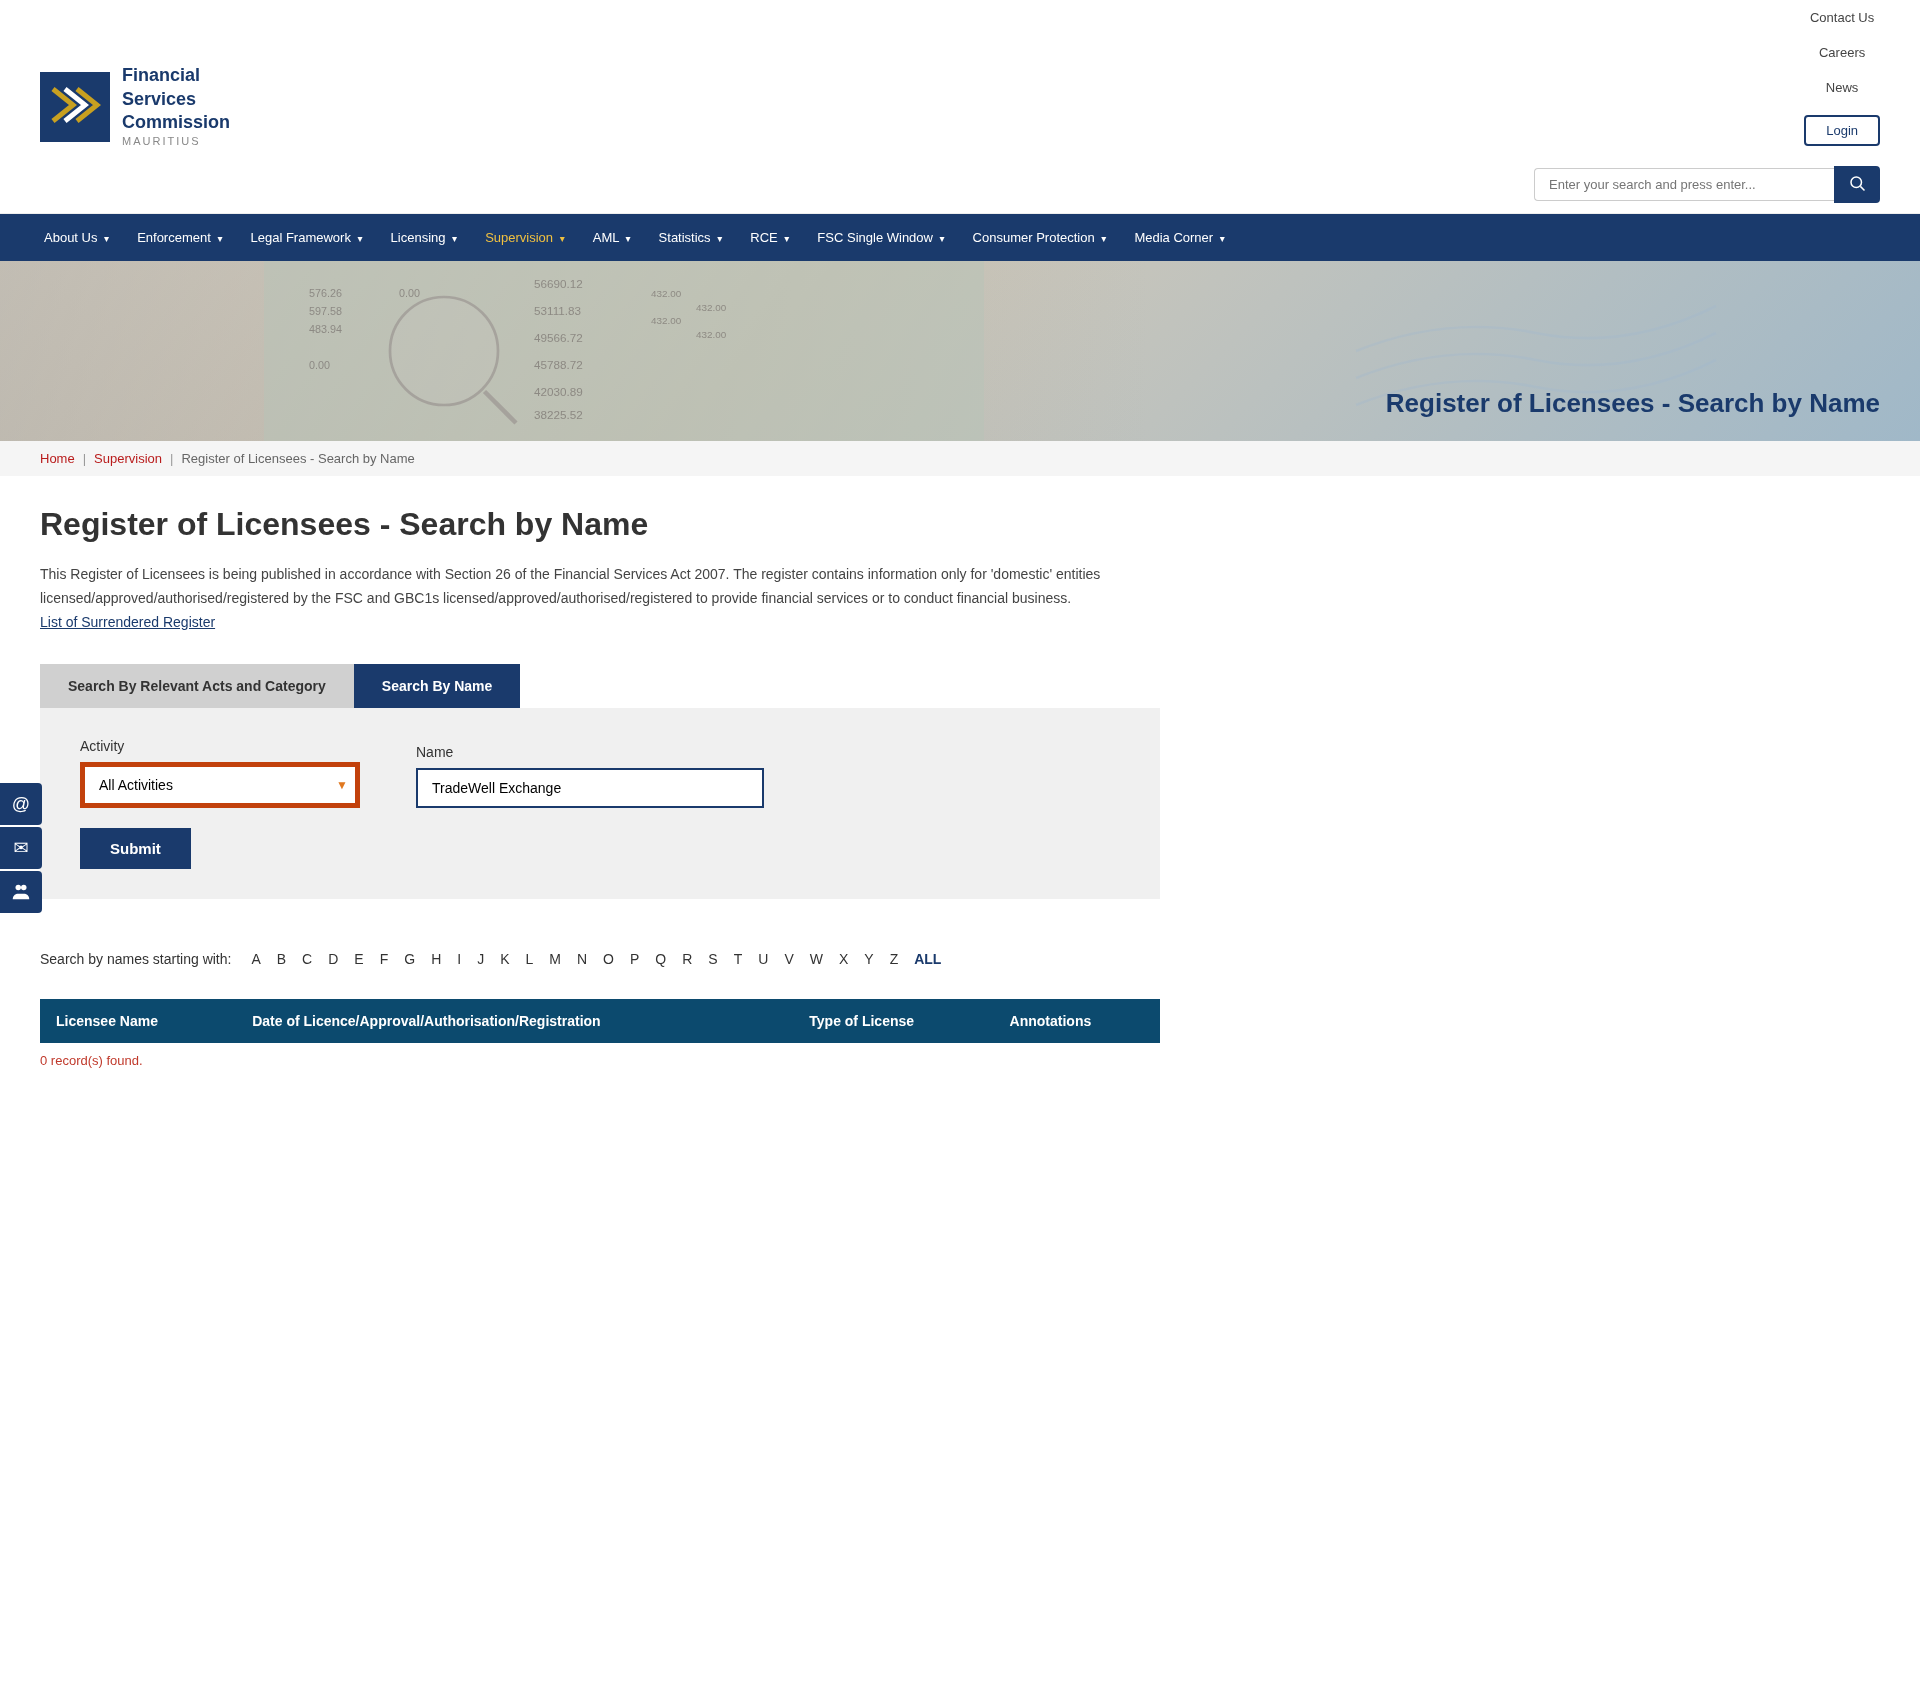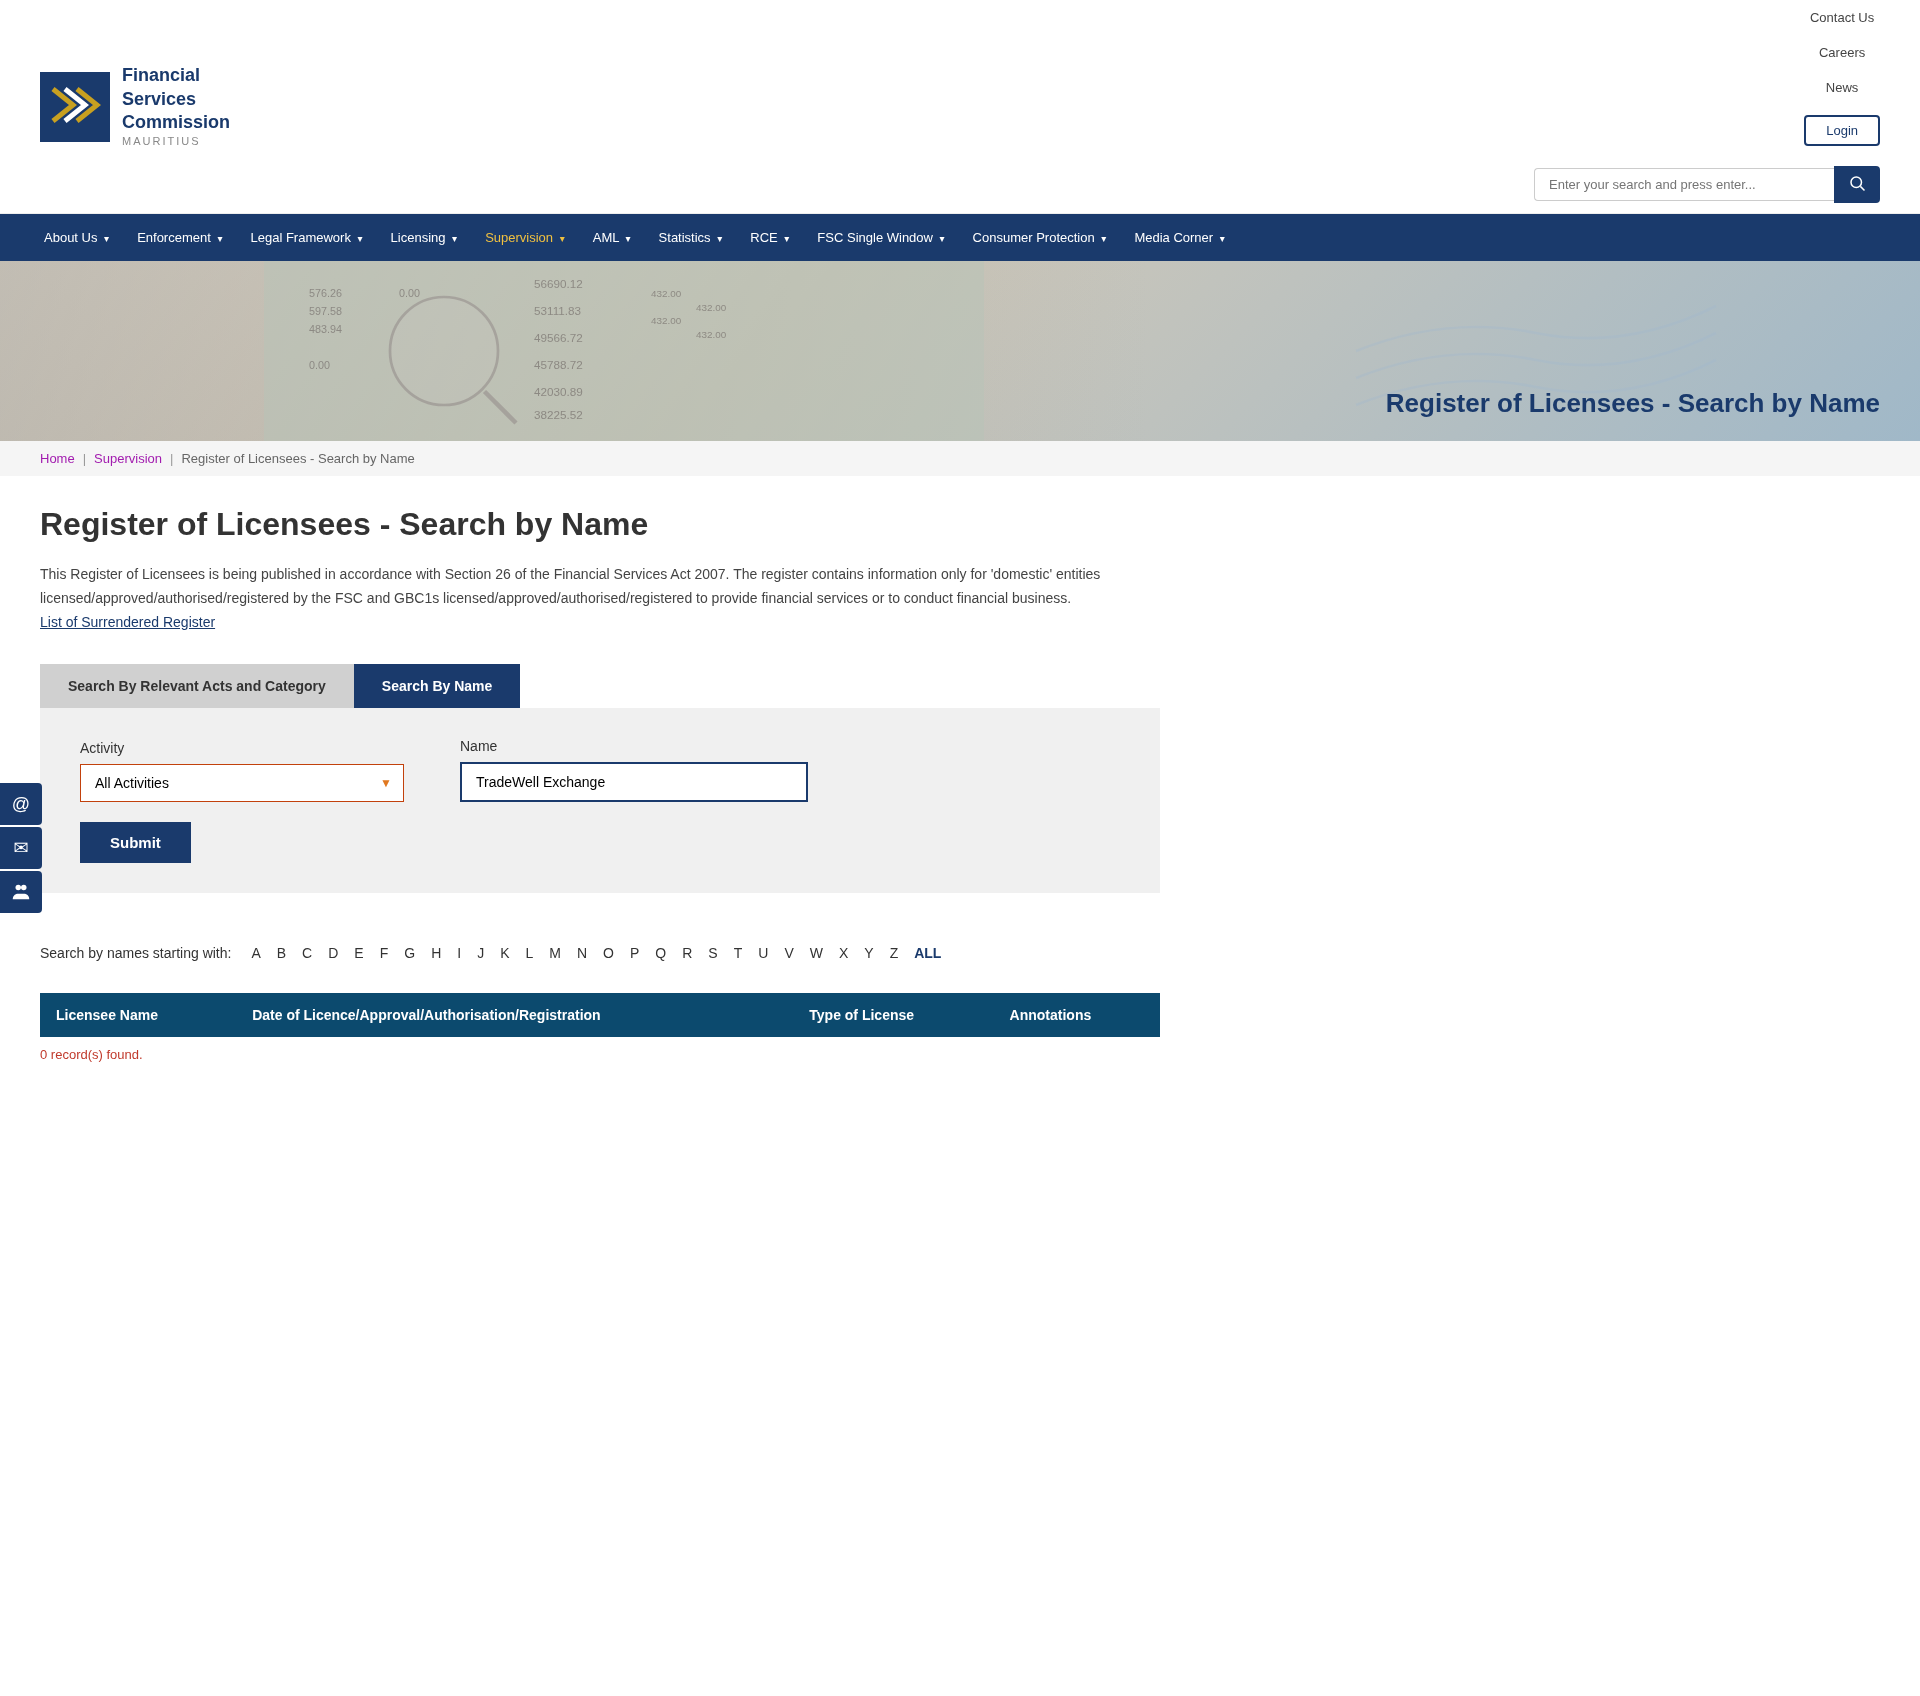--- a/index.html
+++ b/index.html
@@ -87,21 +87,21 @@
       cursor: pointer; color: #fff; font-size: 18px;
       border-radius: 0 4px 4px 0;
     }
 
     
     .breadcrumb {
       background: #f5f5f5; padding: 10px 40px;
       font-size: 13px; color: #666;
       display: flex; align-items: center; gap: 8px;
     }
-    .breadcrumb a { color: #a21caf; text-decoration: none; text-align: right; }
+    .breadcrumb a { color: #b91c1c; text-decoration: none; text-align: right; }
     .breadcrumb .sep { color: #999; }
 
     
     .main-content { padding: 30px 40px; max-width: 1200px; }
 
     .page-title {
       font-size: 32px; color: #333; font-weight: bold; margin-bottom: 20px;
     }
 
     .description {
@@ -123,21 +123,21 @@
     }
 
     
     .search-form-container {
       background: #f0f0f0; padding: 30px 40px 30px 40px; margin-bottom: 30px;
     }
     .form-row { display: flex; gap: 56px; align-items: flex-end; flex-wrap: wrap; }
     .form-group { display: flex; flex-direction: column; gap: 8px; }
     .form-group label { font-size: 14px; color: #333; font-weight: normal; }
     .form-group select {
-      width: 324px; padding: 10px 14px; border: 1px solid #c2410c;
+      width: 280px; padding: 10px 14px; border: 5px solid #c2410c;
       background: #fff; font-size: 14px; appearance: none;
       -webkit-appearance: none; cursor: pointer;
     }
     .select-wrapper {
       position: relative; display: inline-block;
     }
     .select-wrapper::after {
       content: '▼'; position: absolute; right: 12px; top: 50%;
       transform: translateY(-50%); color: #e07820; pointer-events: none; font-size: 12px;
     }

